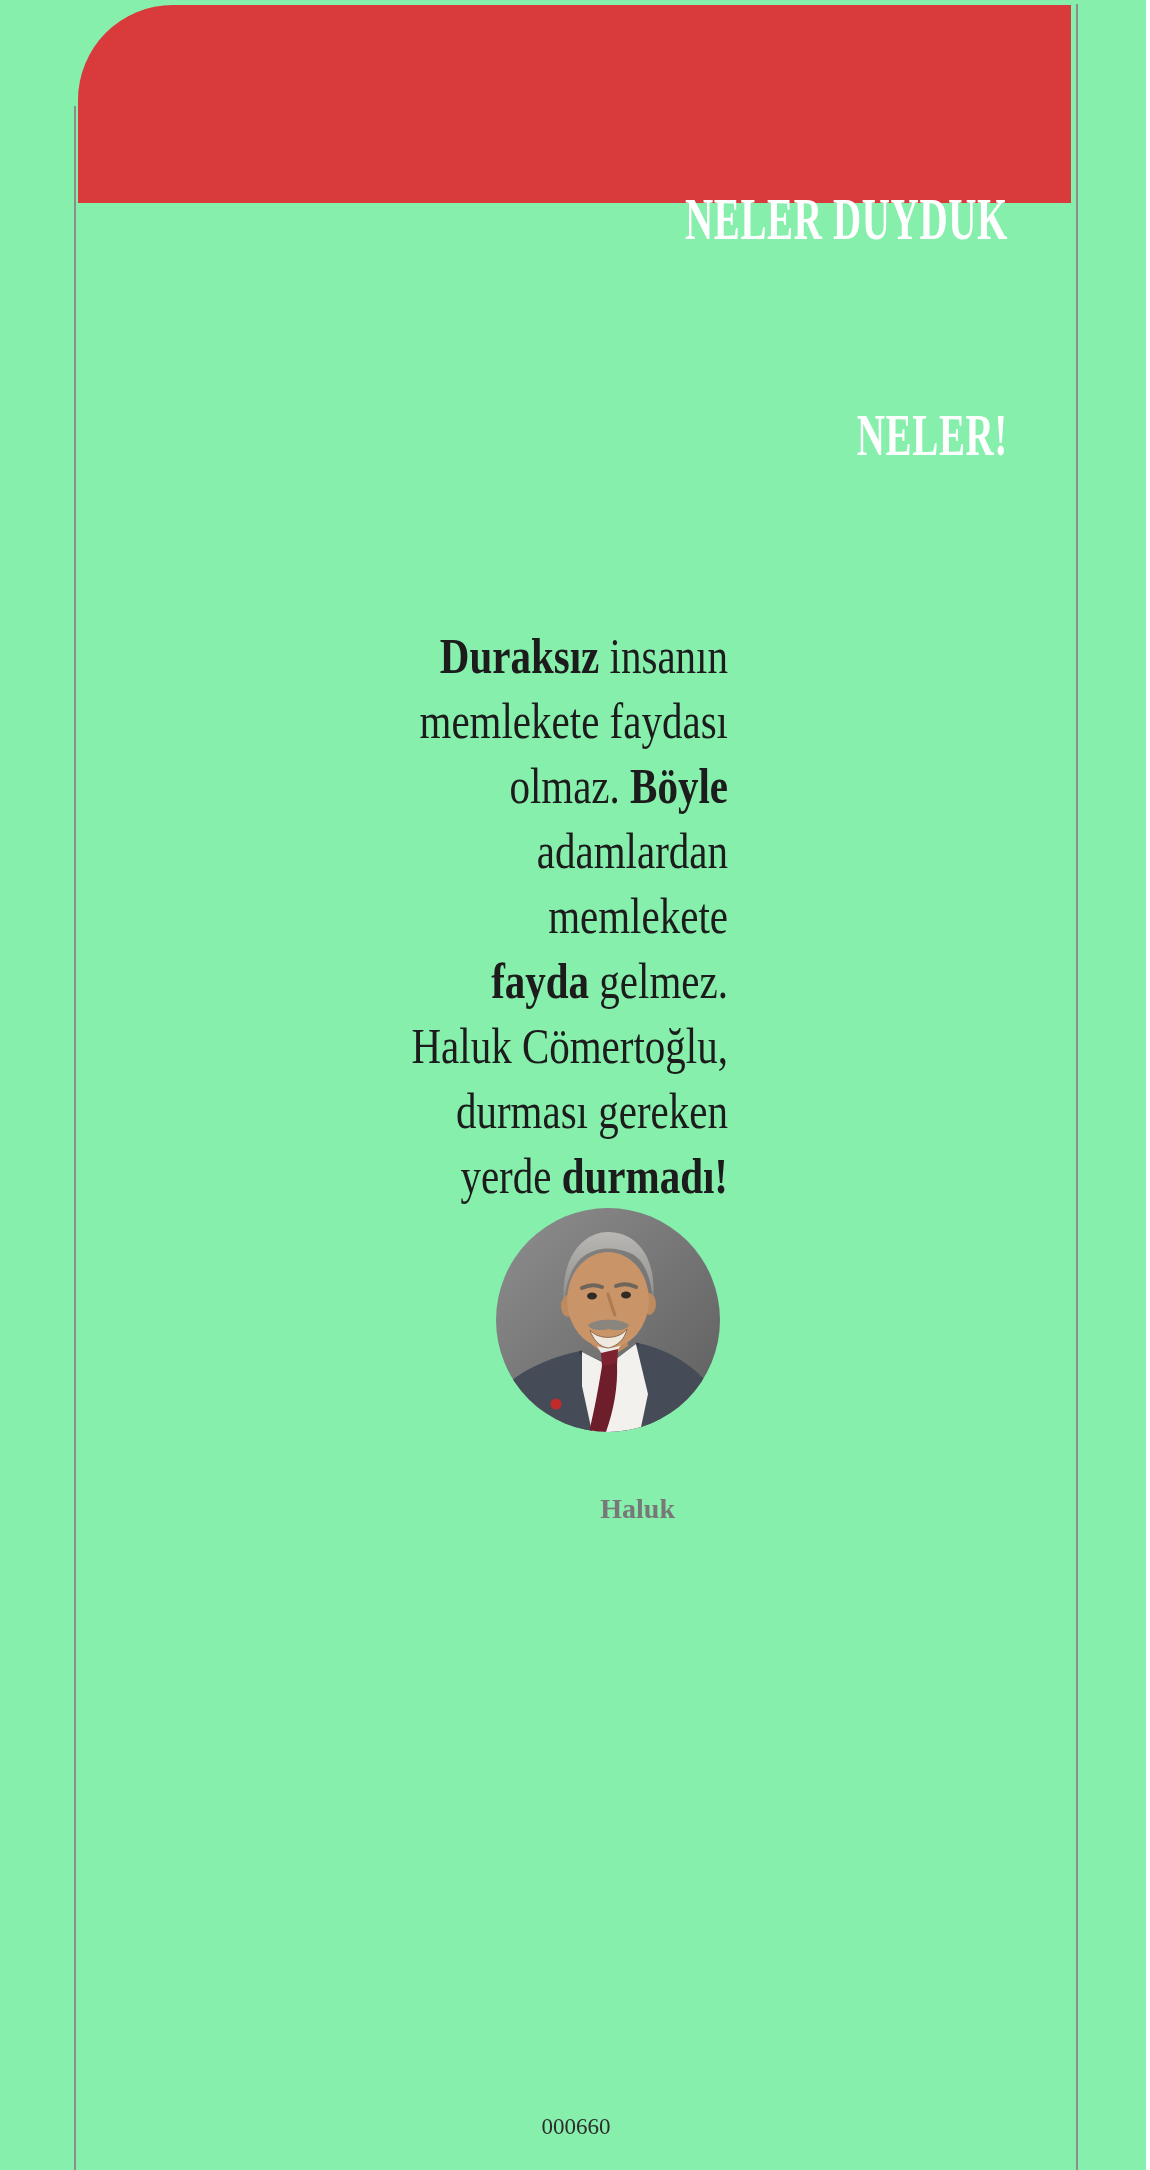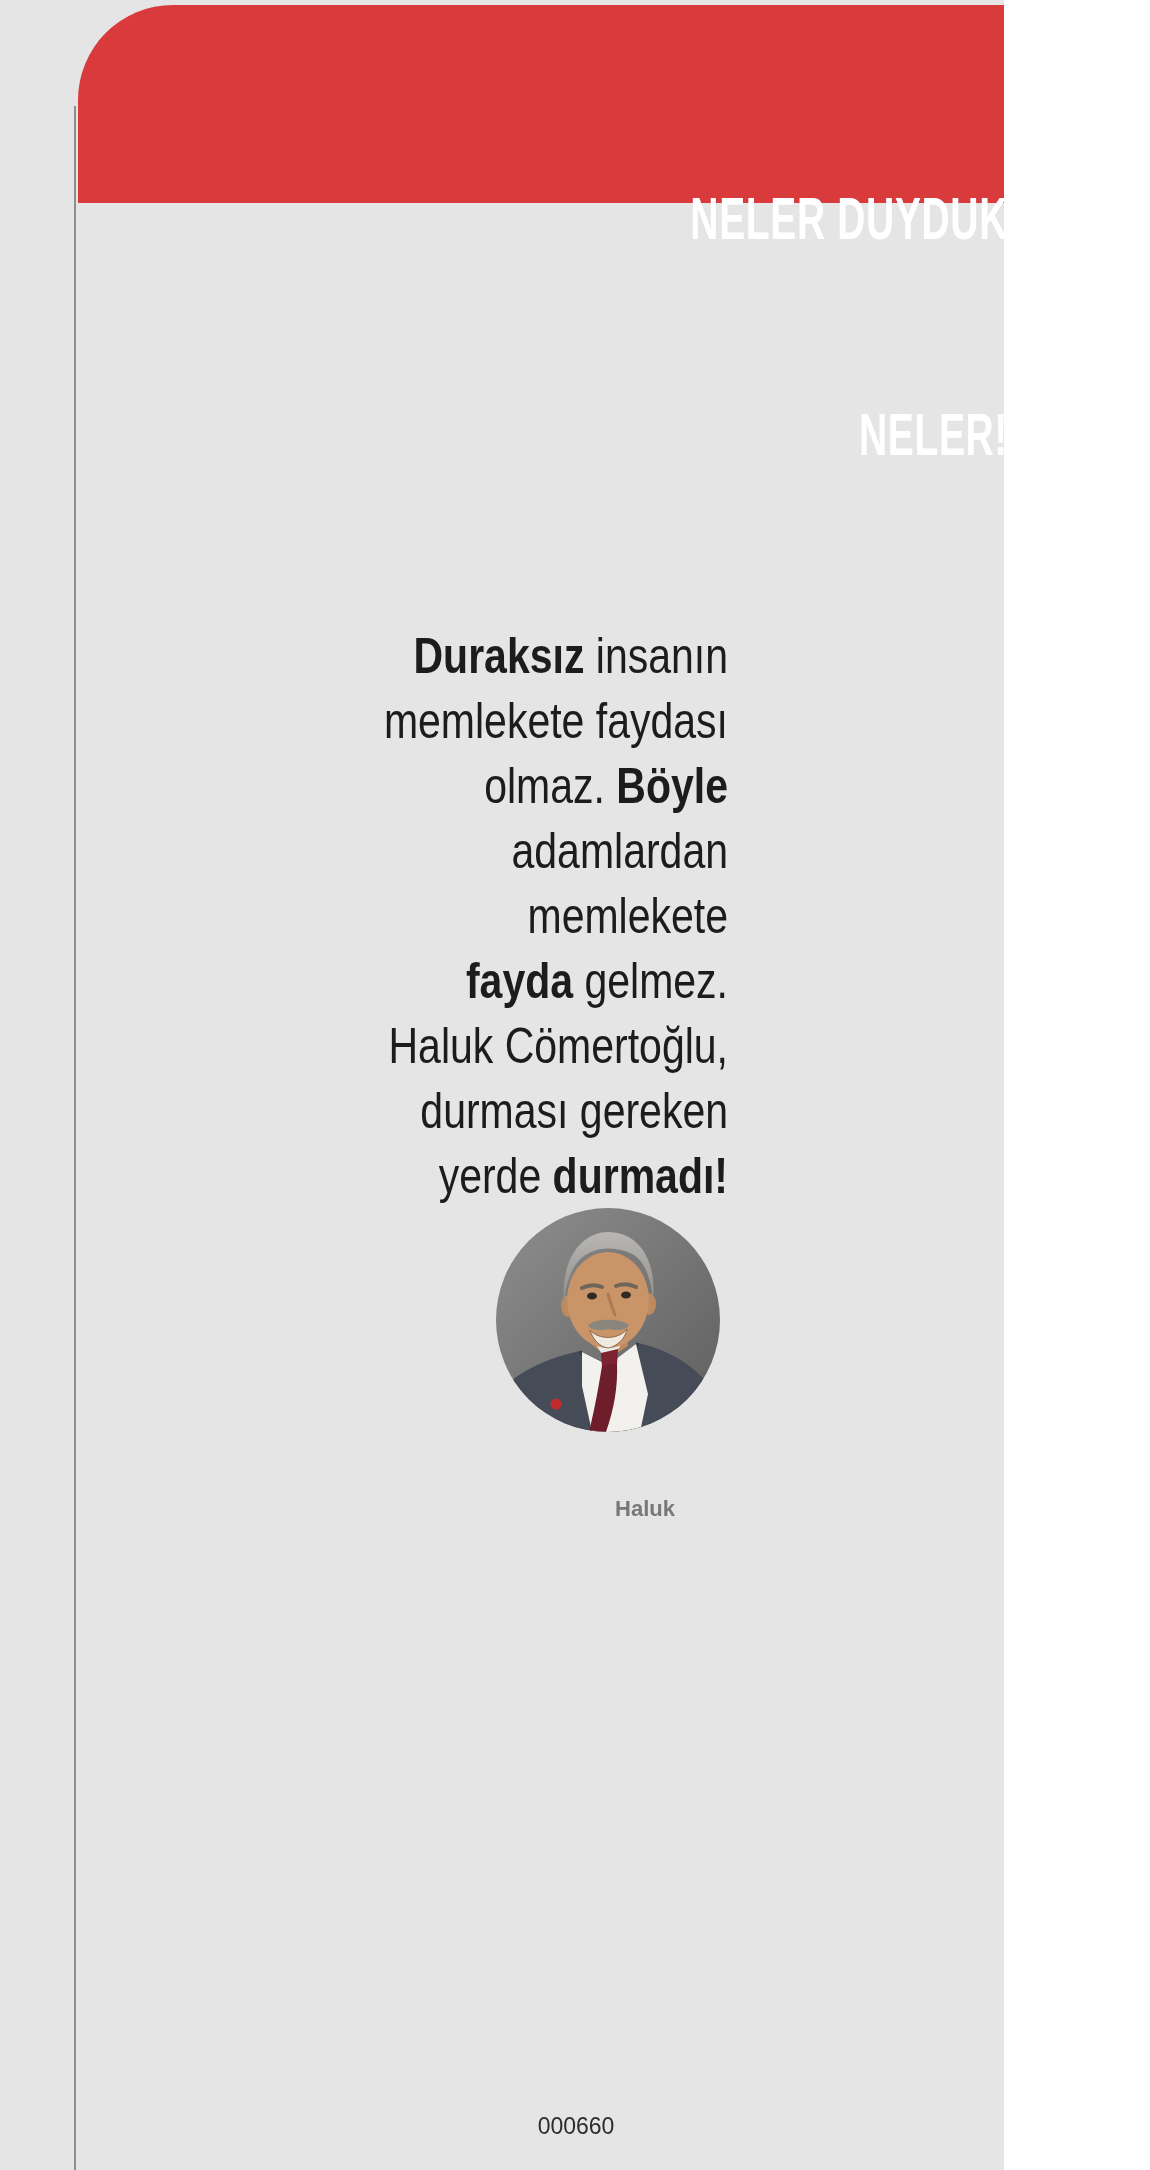--- a/index.html
+++ b/index.html
@@ -1,22 +1,22 @@
 <!DOCTYPE html>
 <html style="--accent-red: #d93a3b; --header-text: #ffffff; --quote-text: #1c1c1c; --caption-gray: #787878; --footer-code-color: #2d2d2d; --footer-site-color: #8d8d8d; --line-gray: #8d8d8d;"><head>
 <meta charset="utf-8">
 <style>
   html, body { margin: 0; padding: 0; background: #ffffff; }
   .page {
     position: relative;
-    width: 1004px;
+    width: 1146px;
     height: 2170px;
-    background: #e5e5e5;
+    background: #86efac;
     overflow: hidden;
-    font-family: Liberation Sans, sans-serif;
+    font-family: Liberation Serif, serif;
   }
   .vline {
     position: absolute;
     width: 2px;
     background: var(--line-gray, #8d8d8d);
   }
   .vline-left  { left: 74px;  top: 106px; height: 2064px; }
   .vline-right { left: 1076px; top: 4px;  height: 2166px; }
 
   .banner {
@@ -64,21 +64,21 @@
     overflow: hidden;
   }
   .portrait svg { display: block; }
 
   .caption {
     position: absolute;
     left: 0; top: 1434px;
     width: 675px;
     text-align: right;
     color: var(--caption-gray, #787878);
-    font-size: 22px;
+    font-size: 28px;
     line-height: 30px;
     font-weight: 700;
     white-space: pre;
   }
 
   .footer {
     position: absolute;
     left: 0; top: 2044px;
     width: 1152px;
     text-align: center;

